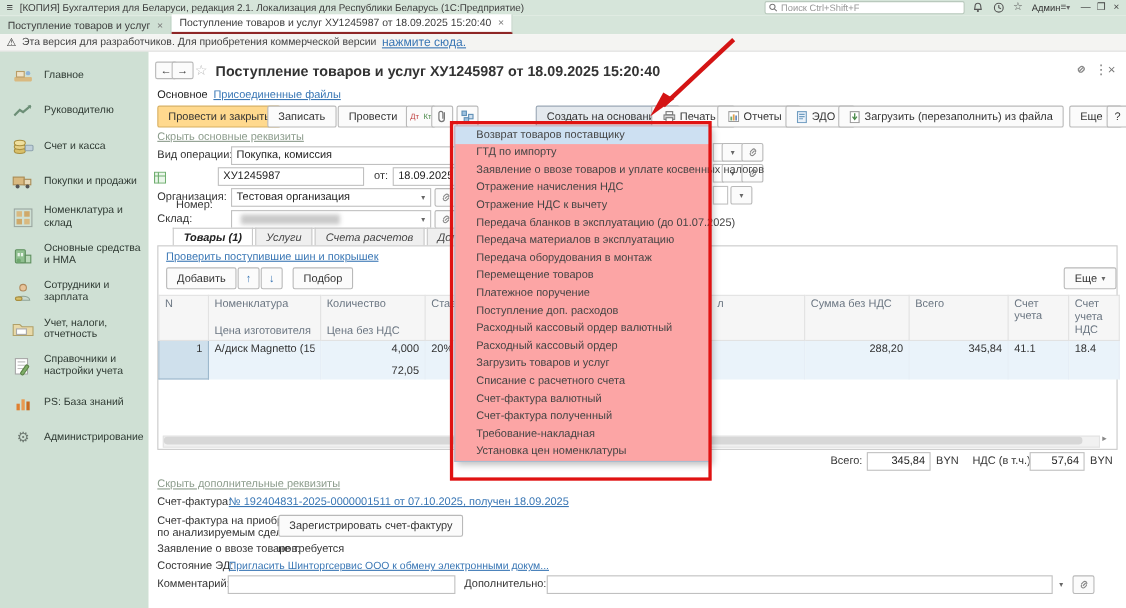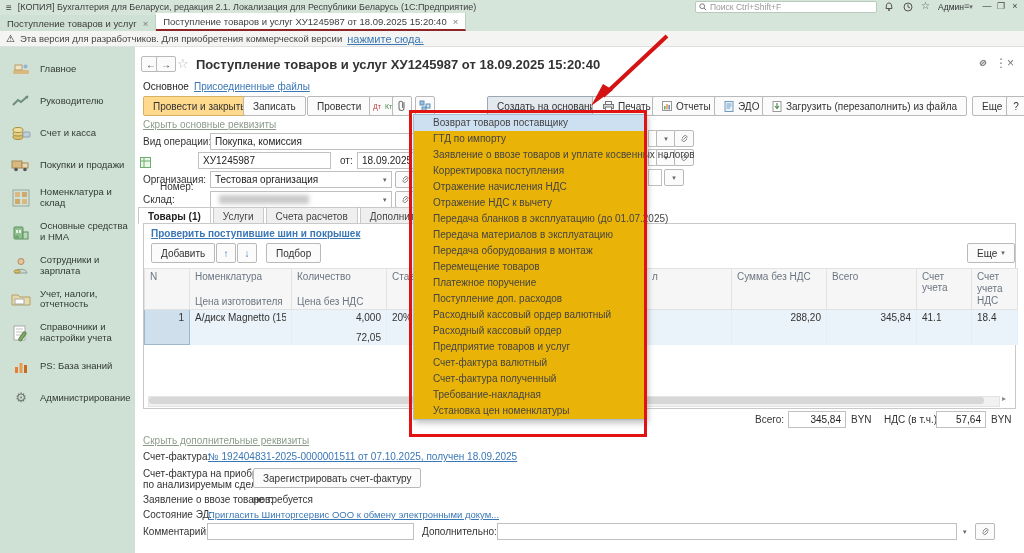--- a/index.html
+++ b/index.html
@@ -23,21 +23,21 @@
   .lbl{font-size:10px;color:#333;white-space:nowrap;}
   .lnk{color:#3a77b5;text-decoration:underline;font-size:10px;white-space:nowrap;cursor:pointer;}
   .glnk{color:#8c9c8c;text-decoration:underline;font-size:10px;white-space:nowrap;cursor:pointer;}
   .ftab{height:16px;display:flex;align-items:center;padding:0 9px;font-size:10px;border:1px solid #c9c9c9;border-bottom:none;background:#efefef;color:#444;}
   .ftab.active{background:#fff;font-weight:bold;color:#222;}
   table.grid{border-collapse:collapse;table-layout:fixed;width:873px;font-size:10px;}
   table.grid th{background:#f6f6f6;color:#6b7682;font-weight:normal;text-align:left;border:1px solid #e2e2e2;padding:2px 5px;vertical-align:top;height:28px;}
   table.grid td{border-left:1px solid #e6eef5;border-right:1px solid #e6eef5;padding:2px 5px;vertical-align:top;height:30px;background:#eaf3fa;}
   .cell2{display:flex;flex-direction:column;justify-content:space-between;height:100%;}
   .num{text-align:right;}
-  .dropdown{left:413px;top:114px;width:231px;background:#eab308;border:1px solid #a8bdd0;box-shadow:2px 3px 6px rgba(0,0,0,.25);z-index:50;}
+  .dropdown{left:413px;top:114px;width:231px;background:#fca5a5;border:1px solid #a8bdd0;box-shadow:2px 3px 6px rgba(0,0,0,.25);z-index:50;}
   .ddi{height:16px;line-height:16px;padding-left:19px;font-size:10px;color:#444;white-space:nowrap;cursor:pointer;}
   .ddi.sel{background:#cde0f2;}
   .redbox{left:409px;top:110px;width:238px;height:327px;border:3px solid #e01212;z-index:60;pointer-events:none;box-sizing:border-box;}
   .scrolltrack{background:#f1f1f1;border:1px solid #e3e3e3;height:9px;}
   .scrollthumb{background:#d7d7d7;height:7px;border-radius:3px;}
   .winbtn{width:12px;text-align:center;color:#444;}
   .hdricon{color:#777;font-size:12px;}
 </style>
 </head>
 <body>
@@ -356,37 +356,37 @@
   <button class="abs btn icon" style="left:674px;top:149px;width:16px;height:17px;">
     <svg width="9" height="9" viewBox="0 0 9 9">
         <path d="M3.5 5.5 L6 3 M2 4 L4 2 A 1.5 1.5 0 0 1 6.5 4.5 M7 5 L5 7 A 1.5 1.5 0 0 1 2.5 4.5" fill="none" stroke="#888" stroke-width="1"></path>
       </svg>
   </button>
   <span class="abs inp" style="left:648px;top:169px;width:14px;"></span>
   <button class="abs btn icon" style="left:664px;top:169px;width:16px;height:17px;">
       <span class="caret">▾</span>
     </button>
 
-  <div class="abs" style="left:138px;top:207px;display:flex;gap:2px;">
+  <div class="abs" style="left:157px;top:207px;display:flex;gap:2px;font-style:italic;">
     <div class="ftab active">
         <span>Товары (1)</span>
       </div>
     <div class="ftab">
         <span>Услуги</span>
       </div>
     <div class="ftab">
         <span>Счета расчетов</span>
       </div>
     <div class="ftab">
         <span>Дополнительно</span>
       </div>
   </div>
 
   <div class="abs" style="left:143px;top:223px;width:873px;height:186px;border:1px solid #c9c9c9;background:#fff;box-sizing:border-box;">
-    <span class="abs lnk" style="left:7px;top:4px;font-weight:bold;">Проверить поступившие шин и покрышек</span>
+    <span class="abs lnk" style="left:7px;top:4px;">Проверить поступившие шин и покрышек</span>
     <button class="abs btn" style="left:7px;top:19px;">
         <span>Добавить</span>
       </button>
     <button class="abs btn icon" style="left:72px;top:19px;color:#3a77b5;">↑</button>
     <button class="abs btn icon" style="left:93px;top:19px;color:#3a77b5;">↓</button>
     <button class="abs btn" style="left:122px;top:19px;">
         <span>Подбор</span>
       </button>
     <button class="abs btn" style="left:823px;top:19px;">
         <span>Еще</span>
@@ -523,32 +523,32 @@
   <button class="abs btn icon" style="left:975px;top:523px;width:16px;height:17px;">
     <svg width="9" height="9" viewBox="0 0 9 9">
         <path d="M3.5 5.5 L6 3 M2 4 L4 2 A 1.5 1.5 0 0 1 6.5 4.5 M7 5 L5 7 A 1.5 1.5 0 0 1 2.5 4.5" fill="none" stroke="#888" stroke-width="1"></path>
       </svg>
   </button>
 
   <div class="abs dropdown">
     <div class="ddi sel">Возврат товаров поставщику</div>
     <div class="ddi">ГТД по импорту</div>
     <div class="ddi">Заявление о ввозе товаров и уплате косвенных налогов</div>
-    <div class="ddi">Корректировка поступления</div>
     <div class="ddi">Отражение начисления НДС</div>
     <div class="ddi">Отражение НДС к вычету</div>
     <div class="ddi">Передача бланков в эксплуатацию (до 01.07.2025)</div>
     <div class="ddi">Передача материалов в эксплуатацию</div>
     <div class="ddi">Передача оборудования в монтаж</div>
     <div class="ddi">Перемещение товаров</div>
     <div class="ddi">Платежное поручение</div>
     <div class="ddi">Поступление доп. расходов</div>
     <div class="ddi">Расходный кассовый ордер валютный</div>
     <div class="ddi">Расходный кассовый ордер</div>
-    <div class="ddi">Предприятие товаров и услуг</div>
+    <div class="ddi">Загрузить товаров и услуг</div>
+    <div class="ddi">Списание с расчетного счета</div>
     <div class="ddi">Счет-фактура валютный</div>
     <div class="ddi">Счет-фактура полученный</div>
     <div class="ddi">Требование-накладная</div>
     <div class="ddi">Установка цен номенклатуры</div>
   </div>
 
   <div class="abs redbox"></div>
   <svg class="abs" style="left:555px;top:28px;z-index:70;pointer-events:none;" width="130" height="84" viewBox="0 0 130 84">
     <line x1="112" y1="8" x2="48" y2="68" stroke="#d41414" stroke-width="4"></line>
     <polygon points="36,78 58,62 48,56" fill="#d41414"></polygon>

